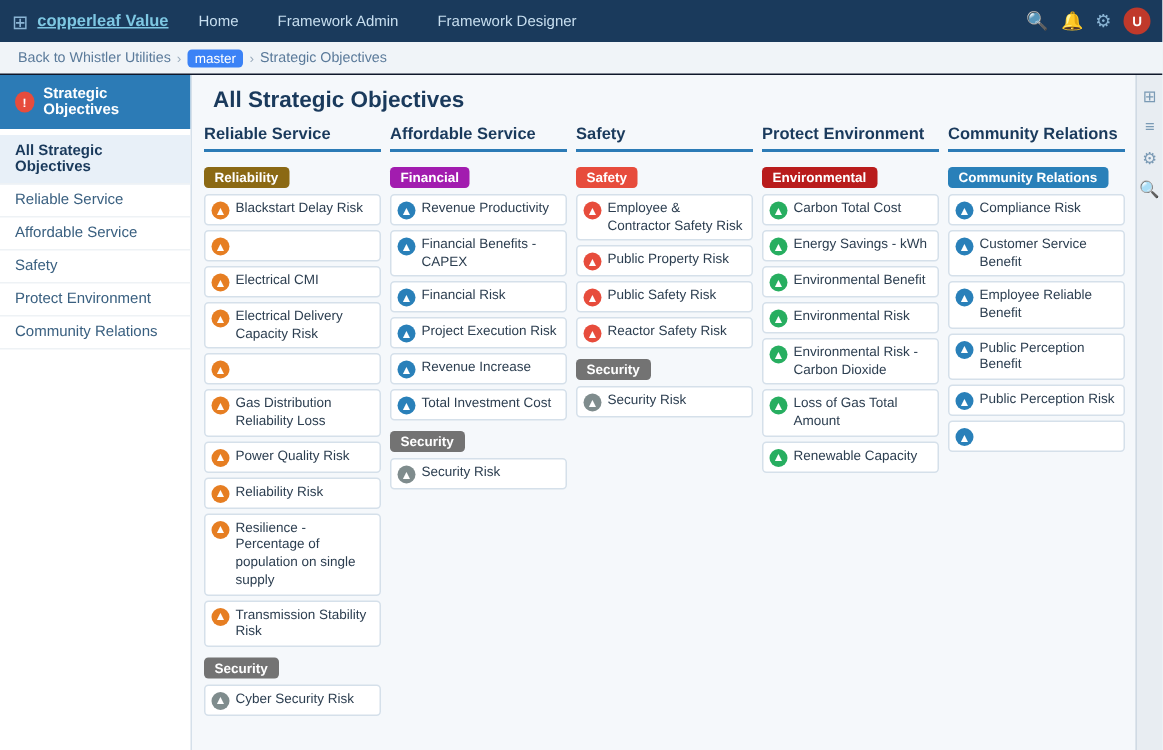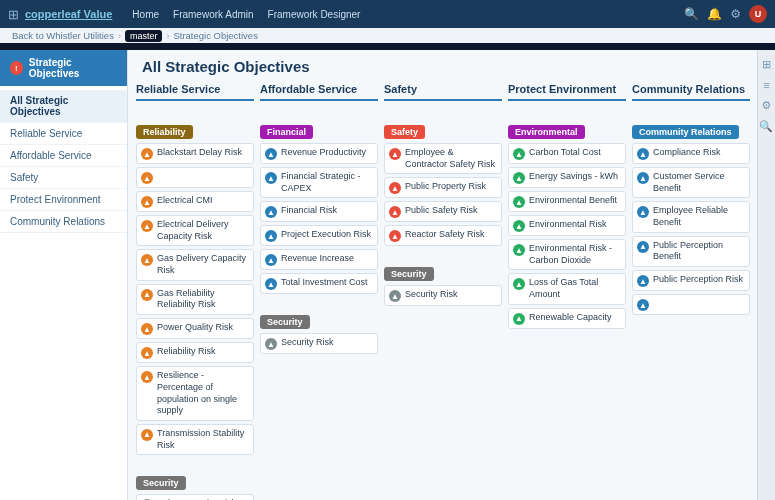--- a/index.html
+++ b/index.html
@@ -3,31 +3,31 @@
   <meta charset="utf-8">
   <style>
     * { box-sizing: border-box; margin: 0; padding: 0; }
     body { font-family: -apple-system, BlinkMacSystemFont, 'Segoe UI', Arial, sans-serif; font-size: 11px; background: #e8edf2; width: 775px; height: 500px; overflow: hidden; }
 
     
     .top-nav { background: #1a3a5c; height: 28px; display: flex; align-items: center; padding: 0 8px; gap: 12px; }
     .top-nav-logo { display: flex; align-items: center; gap: 6px; }
     .grid-icon { color: #8ab4d4; font-size: 13px; }
     .logo-text { color: #7ec8e3; font-size: 11px; font-weight: 600; text-decoration: underline; }
-    .nav-links { display: flex; gap: 14px; margin-left: 8px; }
+    .nav-links { display: flex; gap: 26px; margin-left: 8px; }
     .nav-link { color: #c8dff0; font-size: 10px; cursor: pointer; text-decoration: none; }
     .nav-right { margin-left: auto; display: flex; gap: 8px; align-items: center; }
     .nav-icon { color: #8ab4d4; font-size: 12px; cursor: pointer; }
     .avatar { width: 18px; height: 18px; background: #c0392b; border-radius: 50%; display: flex; align-items: center; justify-content: center; color: white; font-size: 9px; font-weight: bold; }
 
     
-    .breadcrumb-bar { background: #f0f4f8; height: 22px; display: flex; align-items: center; padding: 0 12px; border-bottom: 7px solid #0f172a; gap: 4px; }
+    .breadcrumb-bar { background: #f0f4f8; height: 22px; display: flex; align-items: center; padding: 0 12px; border-bottom: 1px solid #0f172a; gap: 4px; }
     .breadcrumb-item { color: #5a7a9a; font-size: 9.5px; cursor: pointer; }
     .breadcrumb-sep { color: #9ab; font-size: 9px; }
-    .breadcrumb-branch { background: #0f172a; color: white; font-size: 9px; padding: 1px 5px; border-radius: 3px; }
+    .breadcrumb-branch { background: #3b82f6; color: white; font-size: 9px; padding: 1px 5px; border-radius: 3px; }
 
     
     .main-layout { display: flex; height: calc(500px - 50px); }
 
     
     .sidebar { width: 128px; background: #fff; border-right: 1px solid #d5e0ea; overflow-y: auto; flex-shrink: 0; }
     .sidebar-header { background: #2c7bb6; color: white; padding: 7px 10px; display: flex; align-items: center; gap: 6px; font-size: 10px; font-weight: 600; }
     .sidebar-header-icon { width: 14px; height: 14px; background: #e74c3c; border-radius: 50%; display: flex; align-items: center; justify-content: center; color: white; font-size: 8px; }
     .sidebar-nav { padding: 4px 0; }
     .sidebar-nav-item { padding: 5px 10px; font-size: 10px; color: #3a6080; cursor: pointer; border-bottom: 1px solid #eef2f5; }
@@ -39,26 +39,26 @@
     .page-title { font-size: 15px; font-weight: 700; color: #1a3a5c; }
 
     
     .columns-container { display: flex; overflow-x: auto; flex: 1; padding: 4px 8px 8px 8px; gap: 6px; }
 
     
     .column { min-width: 118px; max-width: 118px; flex-shrink: 0; }
     .column-title { font-size: 11px; font-weight: 700; color: #1a3a5c; margin-bottom: 6px; padding-bottom: 4px; border-bottom: 2px solid #2c7bb6; }
 
     
-    .category-badge { display: inline-block; padding: 2px 7px; border-radius: 3px; font-size: 9px; font-weight: 700; color: white; margin-bottom: 4px; margin-top: 18px; text-align: right; }
+    .category-badge { display: inline-block; padding: 2px 7px; border-radius: 3px; font-size: 9px; font-weight: 700; color: white; margin-bottom: 4px; margin-top: 4px; text-align: right; }
     .badge-reliability { background: #8B6914; }
     .badge-financial { background: #a21caf; }
     .badge-safety { background: #e74c3c; }
     .badge-security { background: #737373; }
-    .badge-environmental { background: #a21caf; }
+    .badge-environmental { background: #b91c1c; }
     .badge-community { background: #2980b9; }
 
     
     .risk-item { display: flex; align-items: flex-start; gap: 4px; padding: 3px 4px; background: white; border: 1px solid #d5e0ea; border-radius: 3px; margin-bottom: 3px; cursor: pointer; }
     .risk-icon { width: 12px; height: 12px; border-radius: 50%; flex-shrink: 0; margin-top: 1px; display: flex; align-items: center; justify-content: center; font-size: 8px; color: white; font-weight: bold; }
     .risk-icon-orange { background: #e67e22; }
     .risk-icon-red { background: #e74c3c; }
     .risk-icon-green { background: #27ae60; }
     .risk-icon-blue { background: #2980b9; }
     .risk-icon-gray { background: #7f8c8d; }
@@ -126,24 +126,23 @@
           </div><div class="risk-item">
             <div class="risk-icon risk-icon-orange">▲</div>
           </div><div class="risk-item">
             <div class="risk-icon risk-icon-orange">▲</div>
             <span class="risk-label">Electrical CMI</span>
           </div><div class="risk-item">
             <div class="risk-icon risk-icon-orange">▲</div>
             <span class="risk-label">Electrical Delivery Capacity Risk</span>
           </div><div class="risk-item">
             <div class="risk-icon risk-icon-orange">▲</div>
-            <span class="risk-label">Gas Delivery Capacity Risk</span>
-          </div><div class="risk-item">
-            <div class="risk-icon risk-icon-orange">▲</div>
-            <span class="risk-label">Gas Reliability Reliability Risk</span>
+          </div><div class="risk-item">
+            <div class="risk-icon risk-icon-orange">▲</div>
+            <span class="risk-label">Gas Distribution Reliability Loss</span>
           </div><div class="risk-item">
             <div class="risk-icon risk-icon-orange">▲</div>
             <span class="risk-label">Power Quality Risk</span>
           </div><div class="risk-item">
             <div class="risk-icon risk-icon-orange">▲</div>
             <span class="risk-label">Reliability Risk</span>
           </div><div class="risk-item">
             <div class="risk-icon risk-icon-orange">▲</div>
             <span class="risk-label">Resilience - Percentage of population on single supply</span>
           </div><div class="risk-item">
@@ -151,21 +150,21 @@
             <span class="risk-label">Transmission Stability Risk</span>
           </div><div class="category-badge badge-security">Security</div><div class="risk-item">
             <div class="risk-icon risk-icon-gray">▲</div>
             <span class="risk-label">Cyber Security Risk</span>
           </div></div>
         <div class="column"><div class="column-title">Affordable Service</div><div class="category-badge badge-financial">Financial</div><div class="risk-item">
             <div class="risk-icon risk-icon-blue">▲</div>
             <span class="risk-label">Revenue Productivity</span>
           </div><div class="risk-item">
             <div class="risk-icon risk-icon-blue">▲</div>
-            <span class="risk-label">Financial Strategic - CAPEX</span>
+            <span class="risk-label">Financial Benefits - CAPEX</span>
           </div><div class="risk-item">
             <div class="risk-icon risk-icon-blue">▲</div>
             <span class="risk-label">Financial Risk</span>
           </div><div class="risk-item">
             <div class="risk-icon risk-icon-blue">▲</div>
             <span class="risk-label">Project Execution Risk</span>
           </div><div class="risk-item">
             <div class="risk-icon risk-icon-blue">▲</div>
             <span class="risk-label">Revenue Increase</span>
           </div><div class="risk-item">

